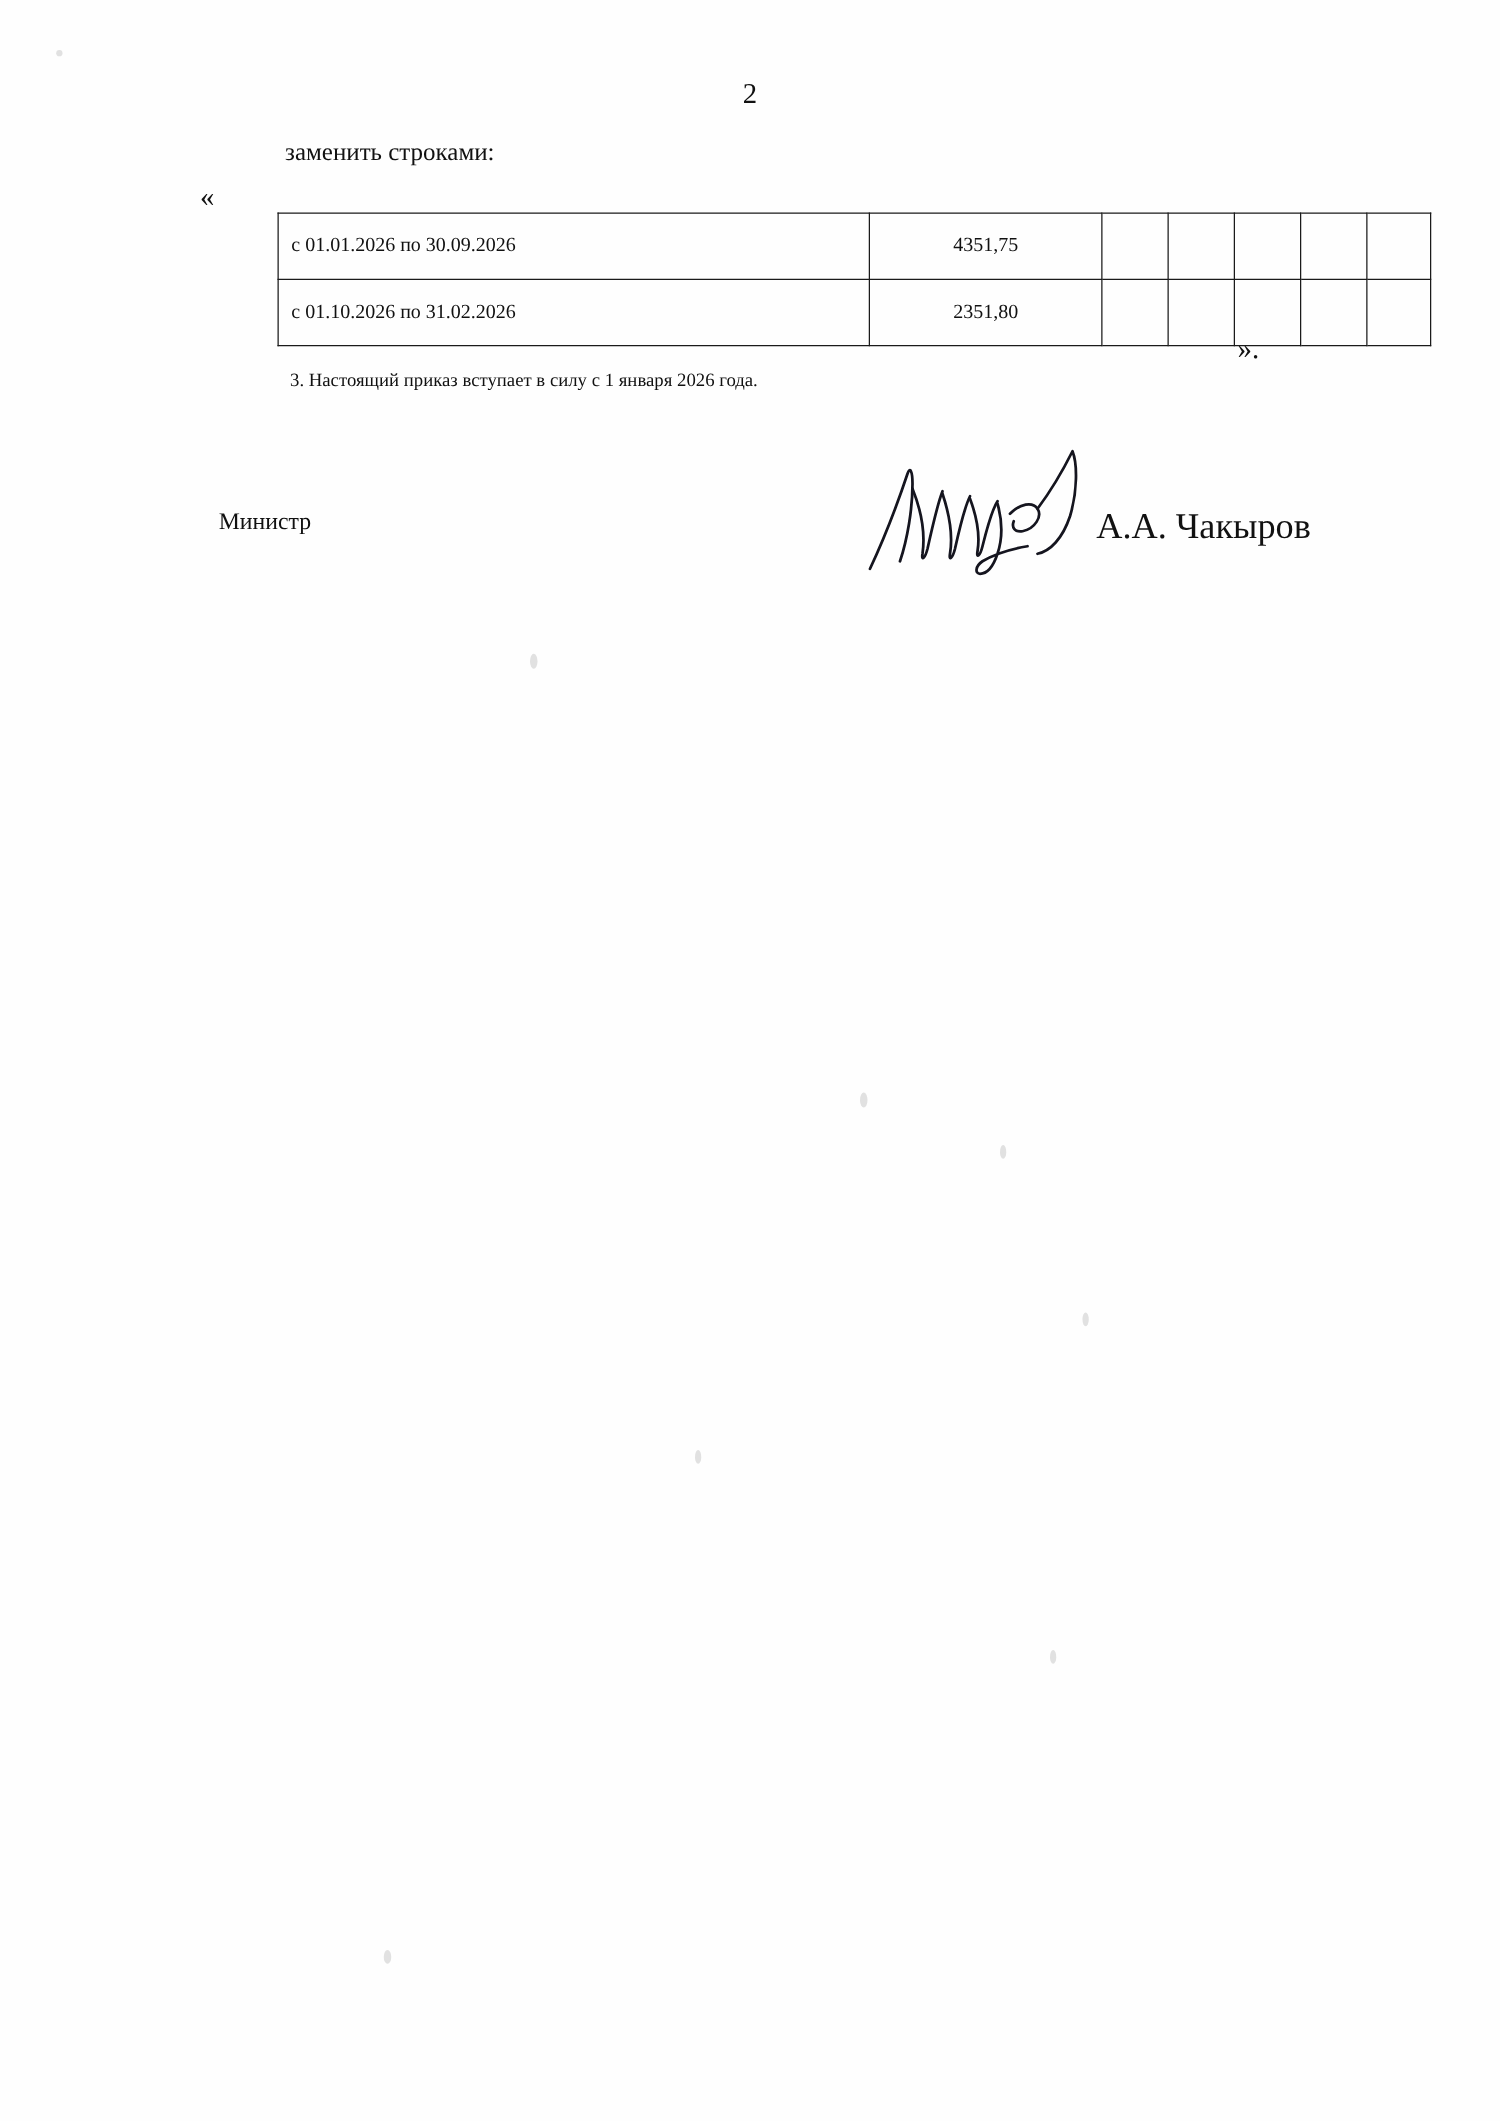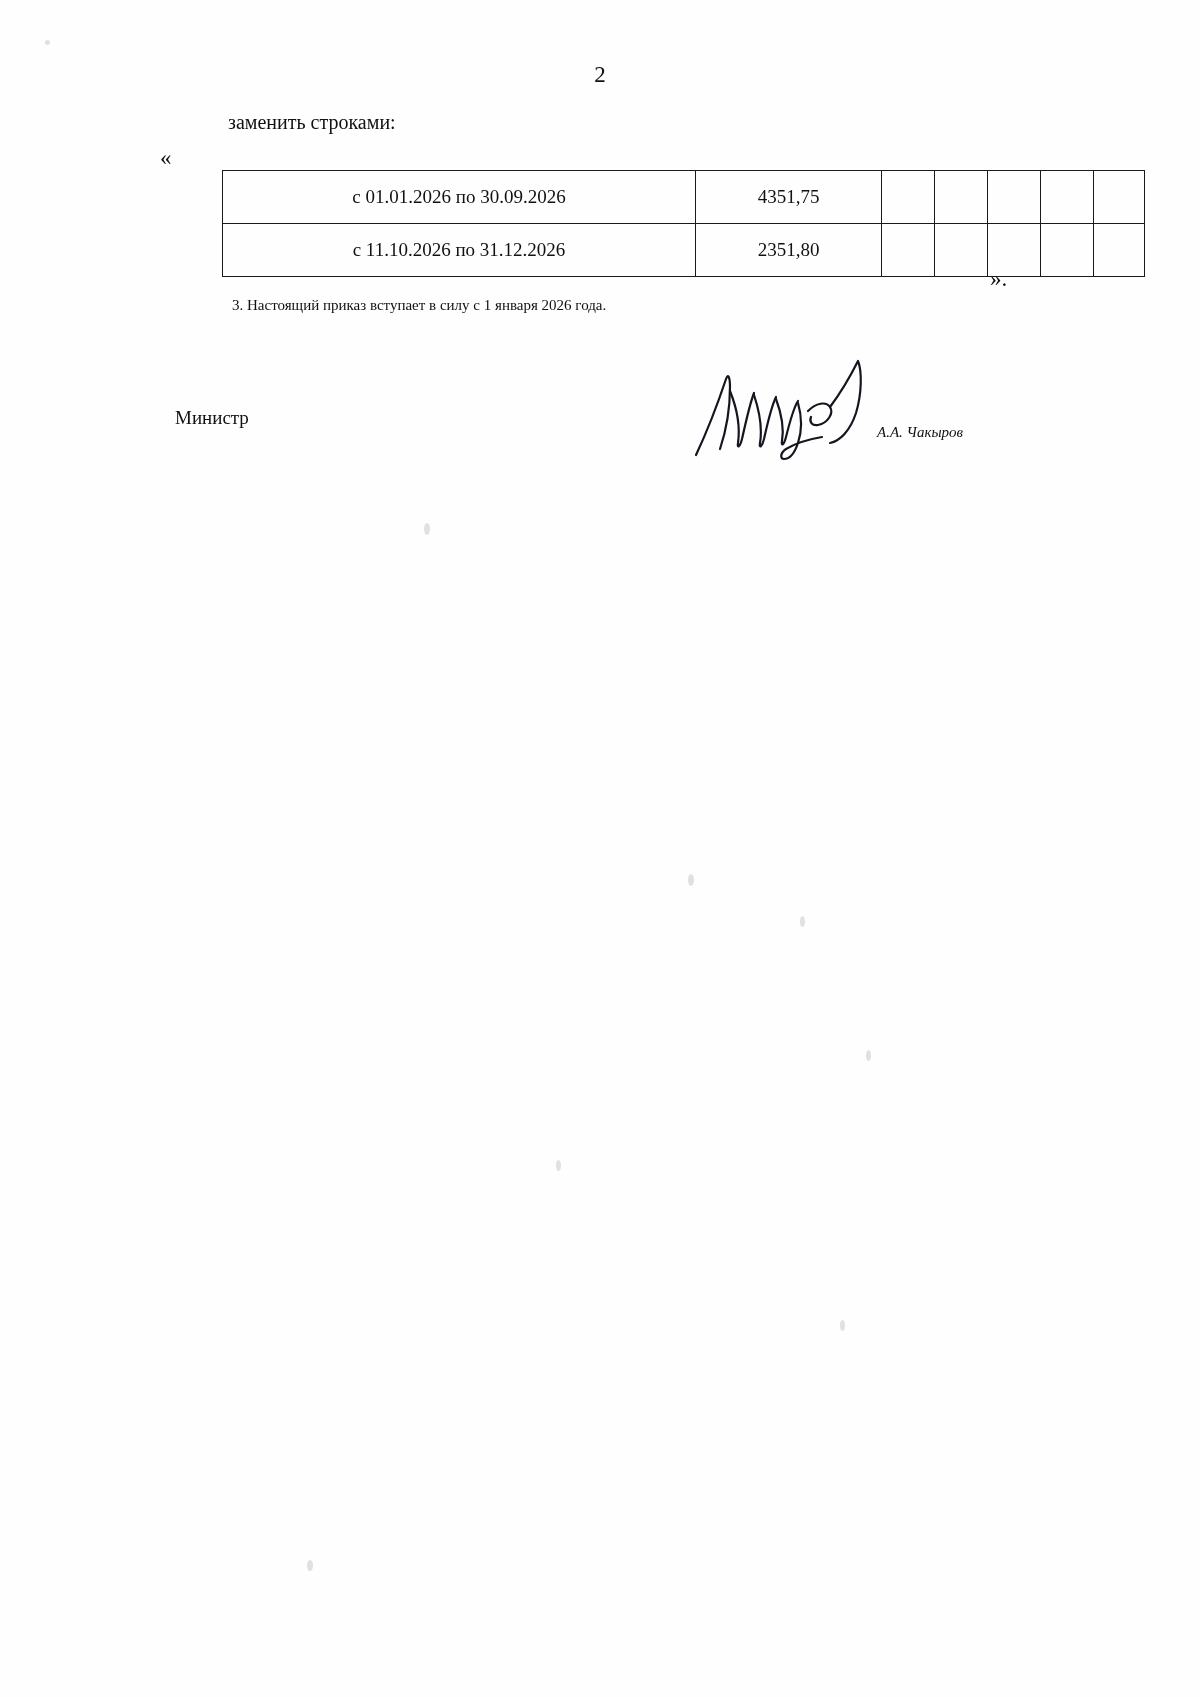--- a/index.html
+++ b/index.html
@@ -69,24 +69,23 @@
   }
 
   table.rates {
     border-collapse: collapse;
     width: 745px;
     table-layout: fixed;
   }
   table.rates td {
     border: 1.6px solid #1a1a1a;
     height: 52px;
-    font-size: 19px;
+    font-size: 16px;
     padding: 0 10px;
     vertical-align: middle;
-    text-align: center;
   }
   td.period {
     width: 452px;
     text-align: left;
     padding-left: 12px;
   }
   td.value {
     width: 165px;
     text-align: center;
   }
@@ -108,25 +107,24 @@
 
   .sign-title {
     position: absolute;
     top: 407px;
     left: 175px;
     font-size: 19px;
   }
 
   .sign-name {
     position: absolute;
-    top: 424px;
+    top: 405px;
     left: 877px;
-    font-size: 15px;
+    font-size: 29px;
     white-space: nowrap;
-    font-style: italic;
   }
 
   .signature {
     position: absolute;
     top: 355px;
     left: 690px;
     width: 200px;
     height: 110px;
   }
 </style>
@@ -156,21 +154,21 @@
         <tr>
           <td class="period">с 01.01.2026 по 30.09.2026</td>
           <td class="value">4351,75</td>
           <td class="blank"></td>
           <td class="blank"></td>
           <td class="blank"></td>
           <td class="blank"></td>
           <td class="blank last"></td>
         </tr>
         <tr>
-          <td class="period">с 11.10.2026 по 31.12.2026</td>
+          <td class="period">с 01.10.2026 по 31.02.2026</td>
           <td class="value">2351,80</td>
           <td class="blank"></td>
           <td class="blank"></td>
           <td class="blank"></td>
           <td class="blank"></td>
           <td class="blank last"></td>
         </tr>
       </tbody>
     </table>
   </div>

